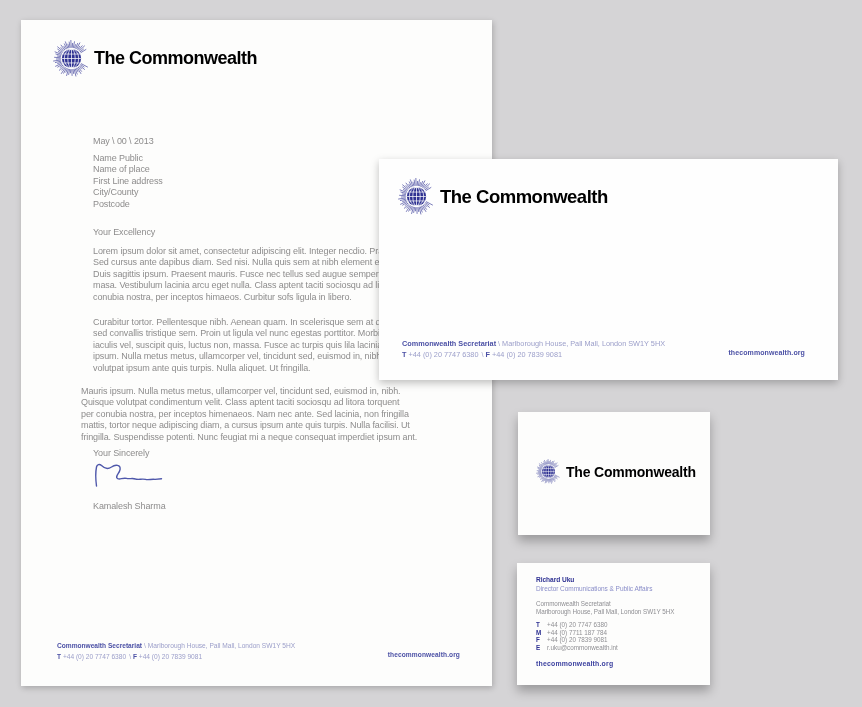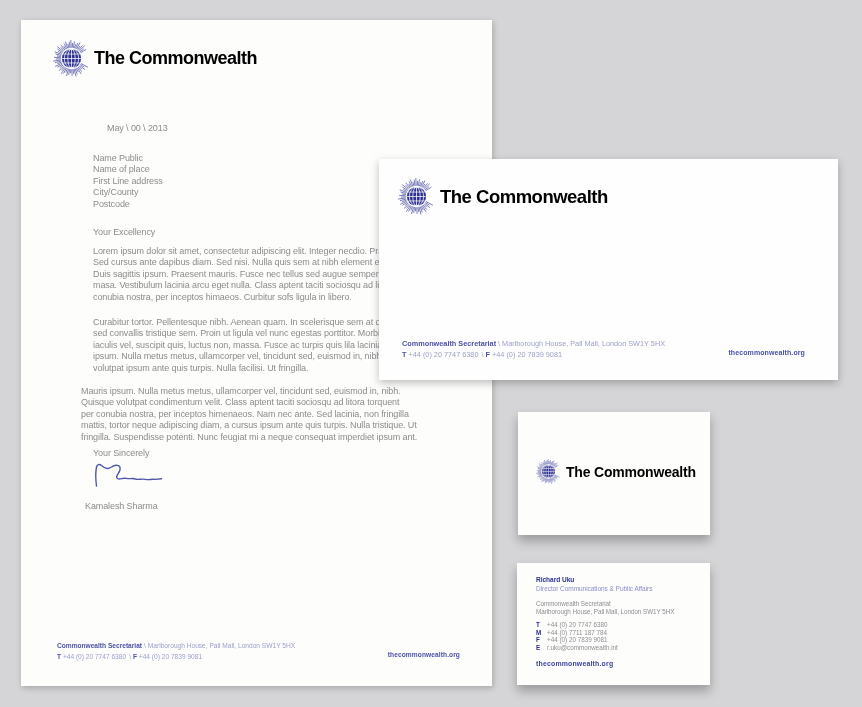--- a/index.html
+++ b/index.html
@@ -19,29 +19,29 @@
   .wordmark{color:#000000;font-weight:600;white-space:nowrap;}
   .letter .logo-lockup{left:32px;top:20px;gap:4px;}
   .letter .logo-burst{width:37px;height:37px;}
   .letter .wordmark{font-size:18px;letter-spacing:-.5px;}
 
   .gray{color:#8d8c8c;}
   .t9{font-size:9px;letter-spacing:-.1px;}
   .line{height:11.4px;line-height:11.4px;white-space:nowrap;}
   .abs{position:absolute;}
 
-  .date{left:72px;top:103px;margin-left:14px;}
+  .date{left:72px;top:116px;}
   .recipient{left:72px;top:133px;}
   .salutation{left:72px;top:207px;}
   .para1{left:72px;top:226px;}
   .para2{left:72px;top:297px;}
   .para3{left:60px;top:366px;}
   .closing{left:72px;top:428px;}
   .signature{left:69px;top:440px;width:78px;height:30px;}
-  .signatory{left:64px;top:481px;text-align:center;}
+  .signatory{left:72px;top:481px;text-align:center;}
 
   .foot{font-size:6.6px;color:#9b9ec9;letter-spacing:0;white-space:nowrap;}
   .foot b{color:#4b50a5;font-weight:700;}
   .foot .sep{margin:0 2px;}
   .foot .val{margin-right:1px;}
   .letter .foot-line1{left:36px;top:622px;}
   .letter .foot-line2{left:36px;top:633px;}
   .website{font-size:6.6px;font-weight:700;color:#4b50a5;letter-spacing:.1px;white-space:nowrap;}
   .letter .website{right:32px;top:631px;}
 
@@ -161,28 +161,28 @@
     <div class="line">Duis sagittis ipsum. Praesent mauris. Fusce nec tellus sed augue semper porta. Mau</div>
     <div class="line">masa. Vestibulum lacinia arcu eget nulla. Class aptent taciti sociosqu ad litora torque</div>
     <div class="line">conubia nostra, per inceptos himaeos. Curbitur sofs ligula in  libero.</div>
   </div>
 
   <div class="abs para2 t9 gray">
     <div class="line">Curabitur tortor. Pellentesque nibh. Aenean quam. In scelerisque sem at dolor. Matt</div>
     <div class="line">sed convallis tristique sem. Proin ut ligula vel nunc egestas porttitor. Morbi l ectus ris</div>
     <div class="line">iaculis vel, suscipit quis, luctus non, massa. Fusce ac turpis quis lila lacinia aliquet. Ma</div>
     <div class="line">ipsum. Nulla metus metus, ullamcorper vel, tincidunt sed, euismod in, nibh. Quisque</div>
-    <div class="line">volutpat ipsum ante quis turpis. Nulla facilisi. Ut fringilla.</div>
+    <div class="line">volutpat ipsum ante quis turpis. Nulla aliquet. Ut fringilla.</div>
   </div>
 
   <div class="abs para3 t9 gray">
     <div class="line">Mauris ipsum. Nulla metus metus, ullamcorper vel, tincidunt sed, euismod in, nibh.</div>
     <div class="line">Quisque volutpat condimentum velit. Class aptent taciti sociosqu ad litora torquent</div>
     <div class="line">per conubia nostra, per inceptos himenaeos. Nam nec ante. Sed lacinia, non fringilla</div>
-    <div class="line">mattis, tortor neque adipiscing diam, a cursus ipsum ante quis turpis. Nulla tristique. Ut</div>
+    <div class="line">mattis, tortor neque adipiscing diam, a cursus ipsum ante quis turpis. Nulla facilisi. Ut</div>
     <div class="line">fringilla. Suspendisse potenti. Nunc feugiat mi a neque consequat imperdiet ipsum ant.</div>
   </div>
 
   <div class="abs closing t9 gray line">Your Sincerely</div>
 
   <svg class="abs signature" viewBox="0 0 75 30">
     <path d="M5,26 C4.2,20 4.2,11 5,7 C5.5,4.5 8,3.6 10,5.6 C13,8.6 17,9 20,7 C24,4.2 29.2,4.8 28.6,9.4 C28.1,13.4 23.8,15.4 25.4,18 C27,20.6 31,17.4 35,18.4 C38,19.2 41,17.8 44,19 C47,20.1 50.5,18.4 54,19.4 C57,20.2 60,18.9 63.5,19.4 L70,18.8" fill="none" stroke="#4f58ab" stroke-width="1.4" stroke-linecap="round" stroke-linejoin="round"></path>
   </svg>
 
   <div class="abs signatory t9 gray line">Kamalesh Sharma</div>

